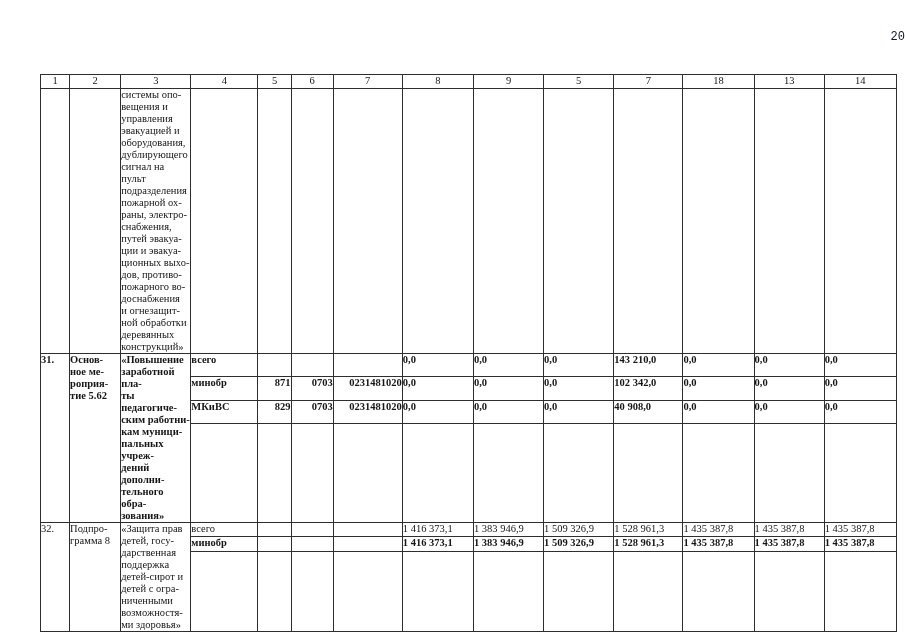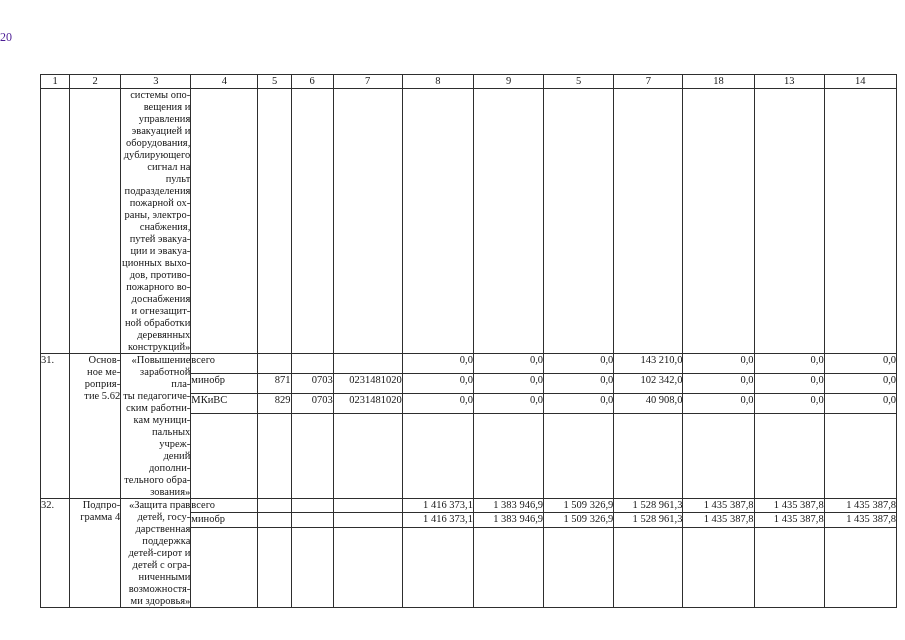--- a/index.html
+++ b/index.html
@@ -6,43 +6,43 @@
   body{
     width:905px;height:640px;
     background:#ffffff;
     font-family:"Liberation Serif","DejaVu Serif",serif;
     color:#181818;
     position:relative;
     overflow:hidden;
   }
   .page-number{
     position:absolute;top:30px;left:0;width:100%;
-    text-align:left;font-size:12px;color:#4c1d95;
+    text-align:right;font-size:12px;color:#0f172a;font-family:Liberation Mono, monospace;
   }
   table.doc{
     position:absolute;left:40px;top:74px;
     border-collapse:collapse;table-layout:fixed;
     width:857px;
     font-size:10.5px;line-height:12px;color:#161616;
   }
   table.doc td{
     border:1px solid #2e2e2e;
     vertical-align:top;
     padding:0;
     overflow:hidden;
   }
   td.hd{text-align:center;padding:1px 0;}
-  td.ml{white-space:pre-line;text-align:right;padding:1px 2px 1px 4px;}
+  td.ml{white-space:pre-line;text-align:left;padding:1px 2px 1px 4px;}
   td.lab{text-align:left;padding:1px 2px 1px 4px;}
   td.code{text-align:right;padding:1px 0;}
-  td.num{text-align:right;padding:1px 7px 1px 1px;margin-left:8px;}
+  td.num{text-align:left;padding:1px 7px 1px 1px;margin-left:8px;}
   td.hb{border-bottom-style:hidden;}
   tr.rh-hdr{height:14px;}
   tr.rh-cont{height:254px;}
-  tr.rh-sub{height:15px;}
+  tr.rh-sub{height:15px;font-weight:bold;}
   tr.rh-sub32a{height:14px;}
   tr.rh-fill31{height:64px;}
   tr.rh-fill32{height:80px;}
 </style>
 </head>
 <body>
 
 <div class="page-number">20</div>
 
 <table class="doc">
@@ -184,21 +184,21 @@
       <td></td>
       <td></td>
       <td></td>
       <td></td>
       <td></td>
     </tr>
 
     <tr class="rh-sub32a">
       <td class="lab" rowspan="3">32.</td>
       <td class="ml" rowspan="3">Подпро-
-грамма 4</td>
+грамма 8</td>
       <td class="ml" rowspan="3">«Защита прав
 детей, госу-
 дарственная
 поддержка
 детей-сирот и
 детей с огра-
 ниченными
 возможностя-
 ми здоровья»</td>
       <td class="lab">всего</td>

